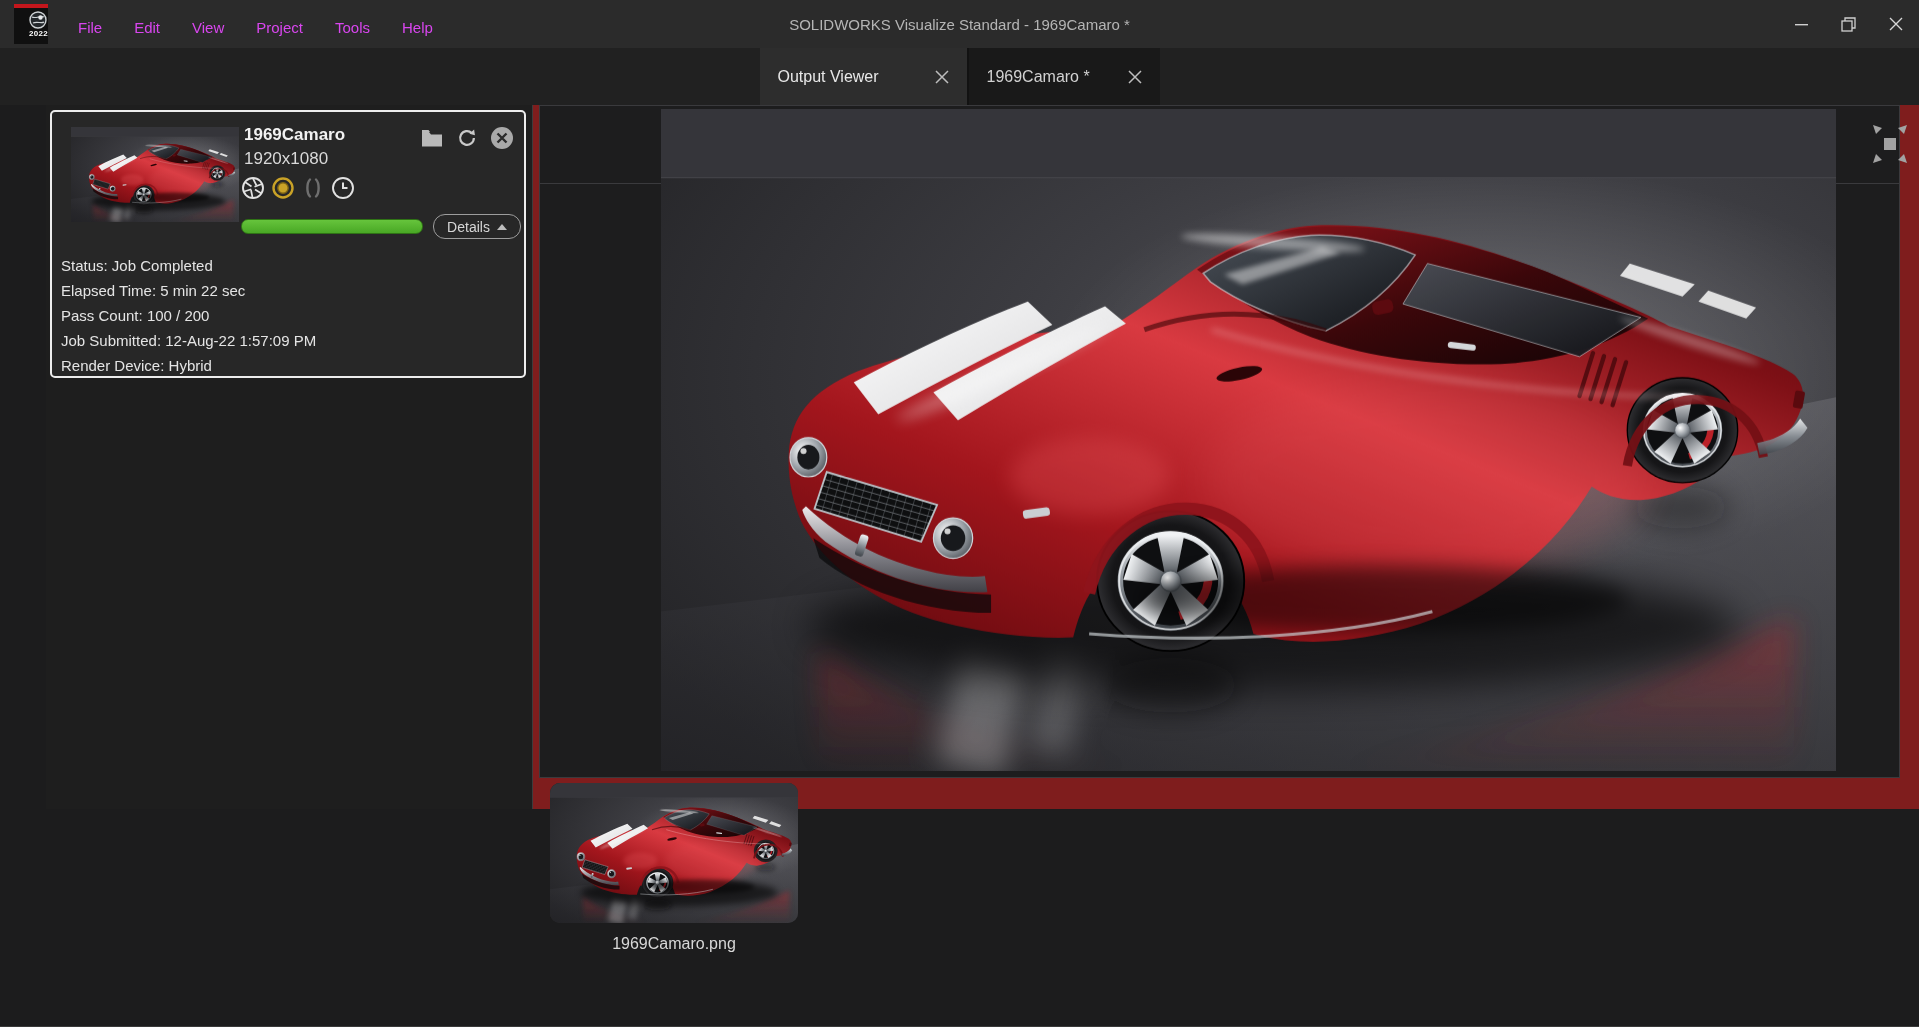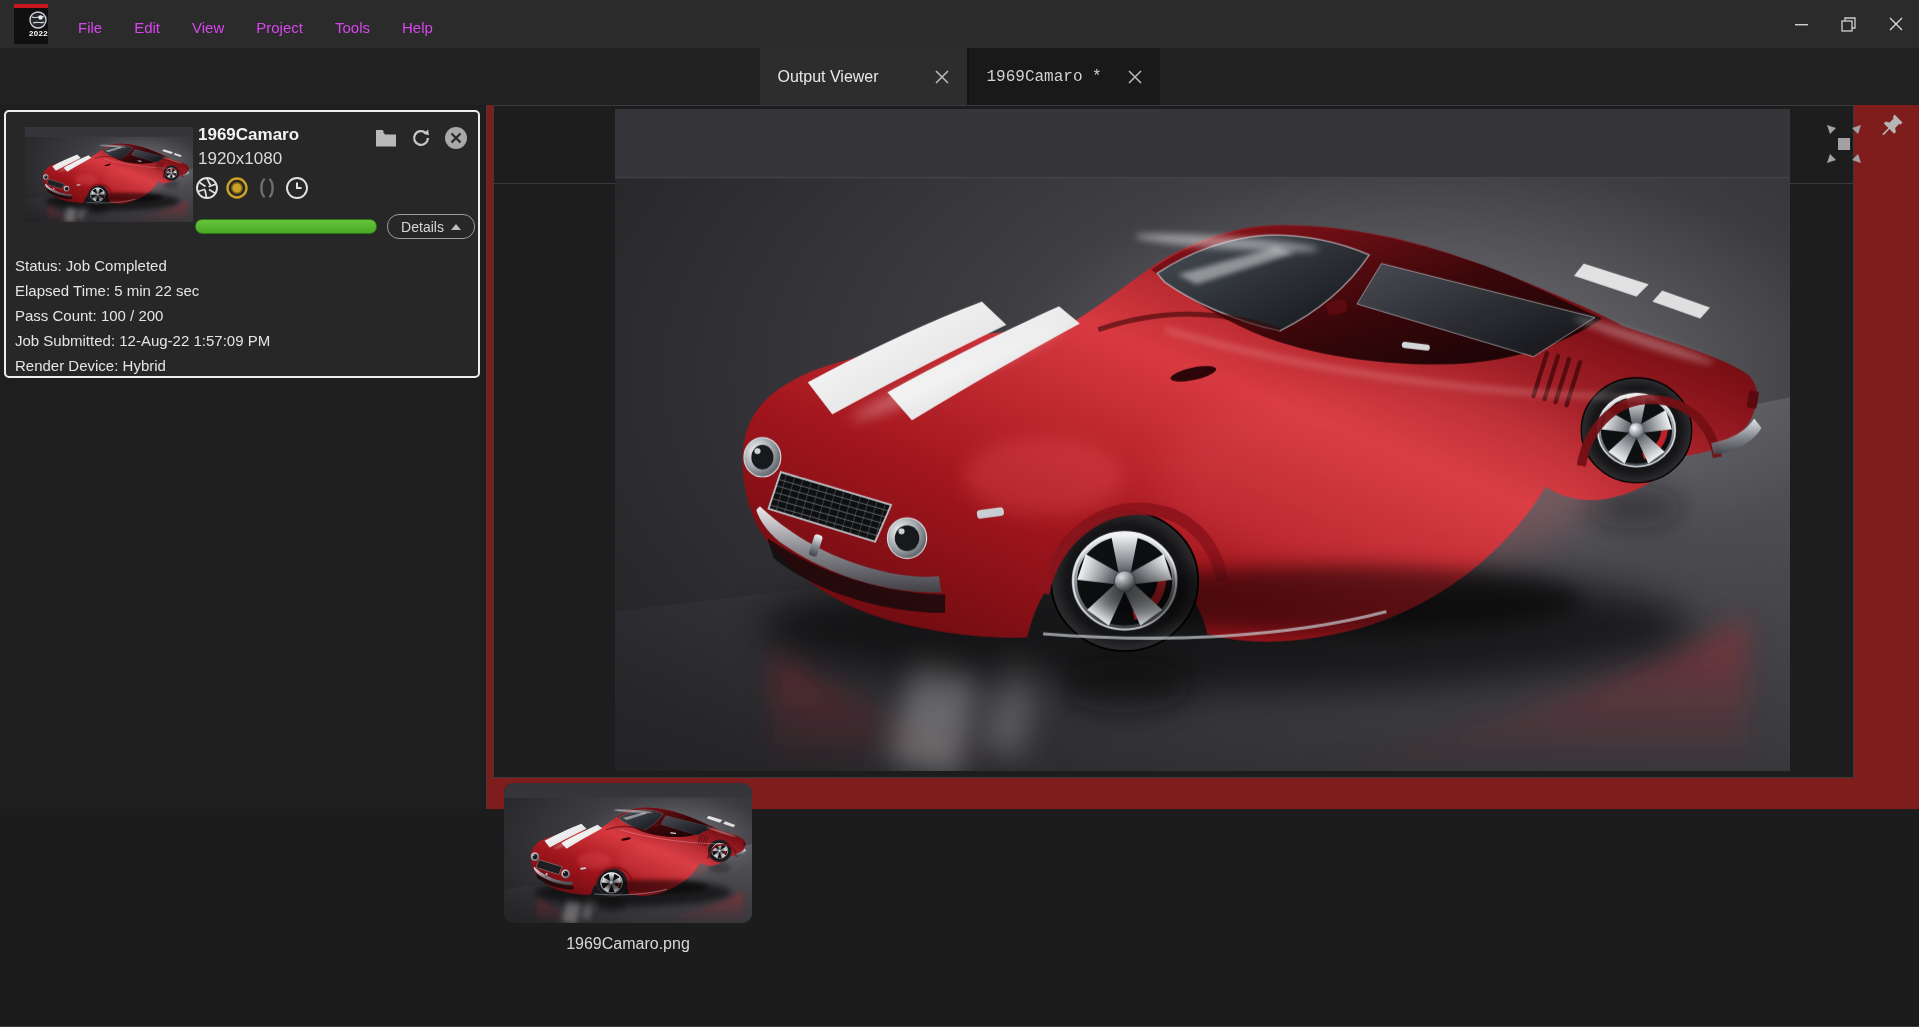--- a/index.html
+++ b/index.html
@@ -16,27 +16,27 @@
   .menubar { display:flex; margin-left:62px; height:48px; }
   .menu-item { padding:4px 16px; line-height:48px; font-size:15px; color:#d946ef; cursor:default; }
   .win-title { position:absolute; left:0; right:0; text-align:center; font-size:15px; color:#b5b5b5; pointer-events:none; }
   .win-btns { position:absolute; right:0; top:0; height:48px; display:flex; }
   .win-btn { width:47px; height:48px; display:flex; align-items:center; justify-content:center; }
 
   
   .tabbar { height:57px; background:#212121; display:flex;justify-content:center; }
   .tab { position:relative; height:57px; display:flex; align-items:center; padding:0 14px 0 18px; }
   .tab.active { width:207px; background:#2d2d2d; }
-  .tab.inactive { width:193px; background:#191919; border-left:2px solid #121212;font-family:Liberation Mono, monospace; }
+  .tab.inactive { width:193px; background:#191919; border-left:2px solid #121212; }
   .tab-label { font-size:16px; color:#e8e8e8; flex:1; white-space:nowrap; }
   .tab.inactive .tab-label { color:#d2d2d2; }
   .tab-close { width:22px; height:22px; display:flex; align-items:center; justify-content:center; border-radius:3px; }
 
   
-  .content { display:flex; height:704px; }
+  .content { display:flex; height:704px;padding-left:46px; }
   .left-panel { position:relative; width:487px; background:#1e1e1e; border-right:1px solid #3c3c3c; }
   .main { position:relative; flex:1; background:#7f1d1d; }
 
   
   .job-card { position:absolute; left:4px; top:5px; width:476px; height:268px; background:#272727;
     border:2px solid #ededed; border-radius:5px; }
   .jc-thumb { position:absolute; left:19px; top:15px; width:168px; height:95px; overflow:hidden; background:#333; }
   .jc-title { position:absolute; left:192px; top:13px; font-size:17px; font-weight:bold; color:#f2f2f2; }
   .jc-res { position:absolute; left:192px; top:37px; font-size:17px; color:#d9d9d9; }
   .jc-icons { position:absolute; left:189px; top:64px; display:flex; gap:6px; }
@@ -272,20 +272,21 @@
       <span class="yr">2022</span>
     </div>
     <div class="menubar">
       <span class="menu-item">File</span>
       <span class="menu-item">Edit</span>
       <span class="menu-item">View</span>
       <span class="menu-item">Project</span>
       <span class="menu-item">Tools</span>
       <span class="menu-item">Help</span>
     </div>
+    <div class="win-title">SOLIDWORKS Visualize Standard - 1969Camaro *</div>
     <div class="win-btns">
       <div class="win-btn">
         <svg width="13" height="13" viewBox="0 0 13 13">
           <rect x="0" y="6" width="13" height="1.4" fill="#d0d0d0"></rect>
           </svg>
       </div>
       <div class="win-btn">
         <svg width="15" height="15" viewBox="0 0 15 15">
           <rect x="1" y="4" width="10" height="10" fill="none" stroke="#d0d0d0" stroke-width="1.3"></rect>
           <path d="M4,4 V1 H14 V11 H11" fill="none" stroke="#d0d0d0" stroke-width="1.3"></path>

